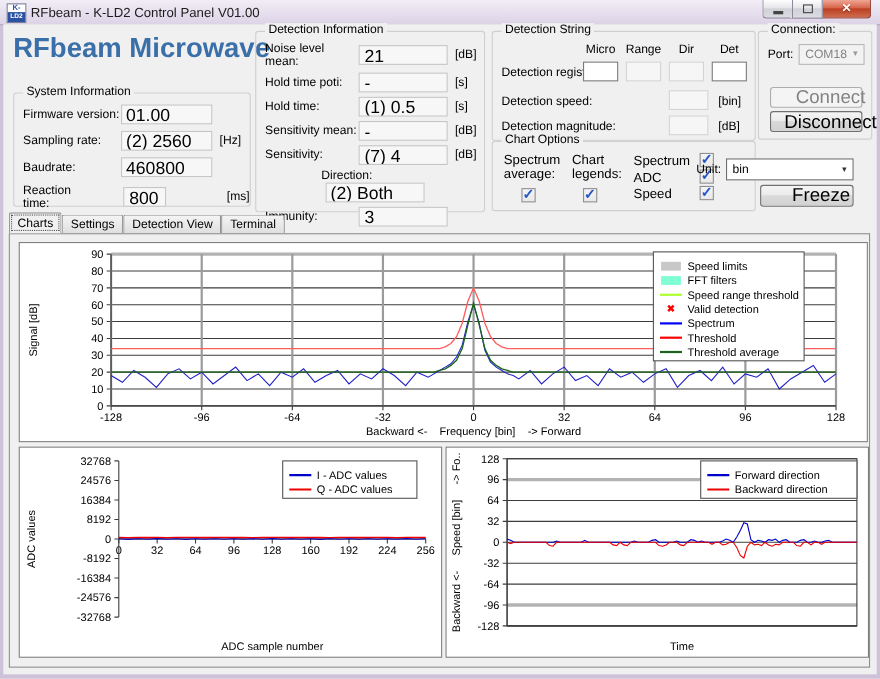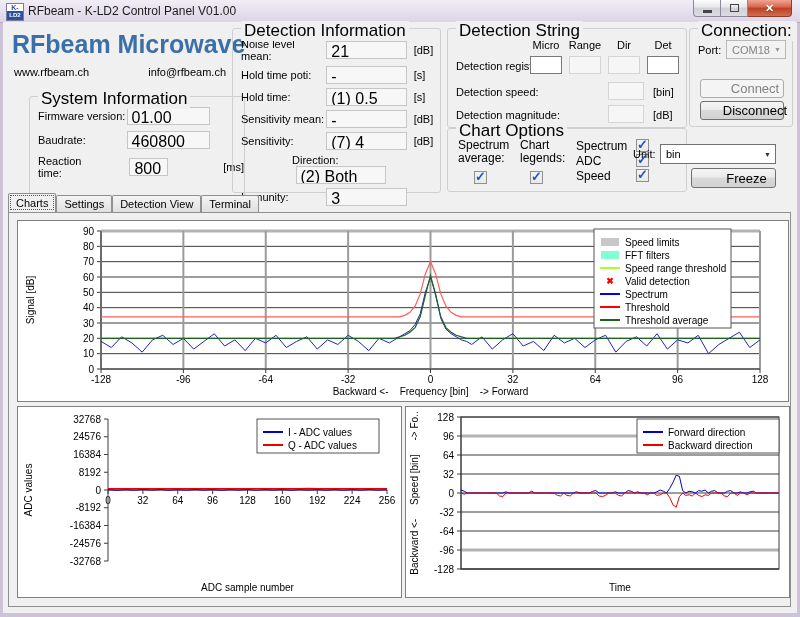--- a/index.html
+++ b/index.html
@@ -14,28 +14,28 @@
   .wb{height:17px;border:1px solid #8e8899;border-top:none;display:flex;align-items:center;justify-content:center;box-sizing:border-box;}
   .wb.min{width:28px;border-radius:0 0 0 4px;background:linear-gradient(#fdfdfd,#e6e6ea 45%,#d0d1d6 50%,#dcdde2);}
   .wb.max{width:27px;border-left:none;background:linear-gradient(#fdfdfd,#e6e6ea 45%,#d0d1d6 50%,#dcdde2);}
   .wb.close{width:44px;border-left:none;border-radius:0 0 4px 0;background:linear-gradient(#efa595,#d6654a 45%,#bc3f22 50%,#cf6e4f);border-color:#8e3b30;}
   .g-min{width:9px;height:3px;background:#444;margin-top:6px;}
   .g-max{width:9px;height:8px;border:1px solid #444;box-sizing:border-box;}
   .g-close{color:#fff;font-size:11px;font-weight:bold;line-height:11px;text-shadow:0 1px 1px #7e2412;}
   .client{position:absolute;left:3px;top:22px;width:794px;height:591px;background:#f0f0f0;}
   
   .gbox{position:absolute;border:1px solid #cfcfcf;border-radius:3px;}
-  .gbox-title{position:absolute;top:-8px;left:8px;background:#f0f0f0;padding:0 3px;font-size:17px;}
+  .gbox-title{position:absolute;top:-8px;left:8px;background:#f0f0f0;padding:0 3px;font-size:11px;}
   .row{display:flex;align-items:center;margin:0 0 0 8px;}
   .row .lbl{width:97px;}
   .row .val{width:80px;height:14px;border:1px solid #c6c6c6;background:#f7f7f7;padding:1px 4px;font-size:16px;overflow:hidden;white-space:nowrap;}
   .row .unit{margin-left:7px;width:30px;}
   .cbx{display:inline-block;width:13px;height:13px;border:1px solid #8f8f8f;background:linear-gradient(#f4f4f4,#e9e9e9);position:relative;box-sizing:border-box;}
   .cbx .tick{position:absolute;left:0px;top:-3px;color:#2456c6;font-size:13px;font-weight:bold;}
-  .btn{position:absolute;box-sizing:border-box;border:1px solid #707070;border-radius:3px;background:linear-gradient(#f5f5f5,#ebebeb 45%,#d9d9d9 50%,#d2d2d2);text-align:center;font-size:13px;display:flex;align-items:center;justify-content:center;padding-left:26px;}
+  .btn{position:absolute;box-sizing:border-box;border:1px solid #707070;border-radius:3px;background:linear-gradient(#f5f5f5,#ebebeb 45%,#d9d9d9 50%,#d2d2d2);text-align:center;font-size:17px;display:flex;align-items:center;justify-content:center;padding-left:26px;}
   .btn.disabled{border-color:#adadad;background:#f4f4f4;color:#838383;}
   .combo{position:absolute;box-sizing:border-box;border:1px solid #707070;background:#fff;display:flex;align-items:center;padding-left:5px;font-size:11px;}
   .combo .arrow{margin-left:auto;margin-right:4px;font-size:7px;color:#333;}
   .combo.disabled{border-color:#b8b8b8;background:#f2f2f2;color:#838383;}
   .combo.disabled .arrow{color:#999;}
   .small-box{position:absolute;box-sizing:border-box;border:1px solid #7a7a7a;background:#fff;height:18px;}
   .small-box.off{border-color:#d4d4d4;background:#f6f6f6;}
   
   .logo-title{position:absolute;left:9px;top:8px;font-size:25px;font-weight:bold;color:#3a6fa9;letter-spacing:0px;white-space:nowrap;}
   .logo-links{position:absolute;left:11px;top:44px;width:212px;display:flex;justify-content:space-between;font-size:11px;}
@@ -69,32 +69,33 @@
       </div>
     <div class="wb close">
         <span class="g-close">✕</span>
       </div>
   </div>
 </div>
 
 <div class="client">
 
   <div class="logo-title">RFbeam Microwave</div>
-  <div class="logo-links">
-    <span>www.rfbeam.ch</span>
-    <span>info@rfbeam.ch</span>
-  </div>
-
-  <div class="gbox" style="left:26px;top:62px;width:214px;height:102px;margin-top:12px;">
+
+  <div class="gbox" style="left:9px;top:62px;width:214px;height:102px;">
     <div class="gbox-title">System Information</div>
     <div id="sysinfo-rows" style="padding-top:10px;">
         <div class="row" style="margin-bottom: 6px;">
           <span class="lbl">Firmware version:</span>
           <span class="val">01.00</span>
           <span class="unit"></span>
+        </div>
+        <div class="row" style="margin-bottom: 6px;">
+          <span class="lbl">Sampling rate:</span>
+          <span class="val">(2) 2560</span>
+          <span class="unit">[Hz]</span>
         </div>
         <div class="row" style="margin-bottom: 6px;">
           <span class="lbl">Baudrate:</span>
           <span class="val">460800</span>
           <span class="unit"></span>
         </div>
         <div class="row" style="margin-bottom: 6px; gap: 48px;">
           <span class="lbl">Reaction time:</span>
           <span class="val">800</span>
           <span class="unit">[ms]</span>

